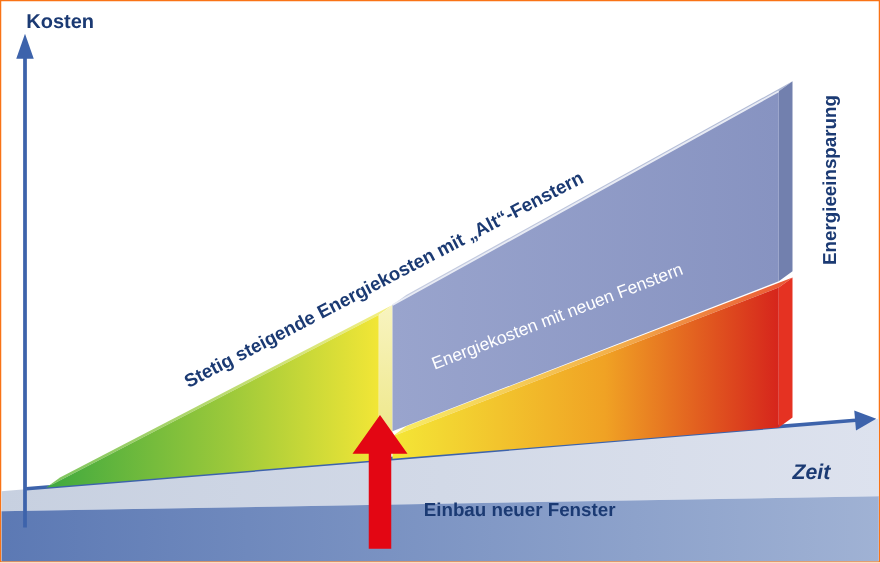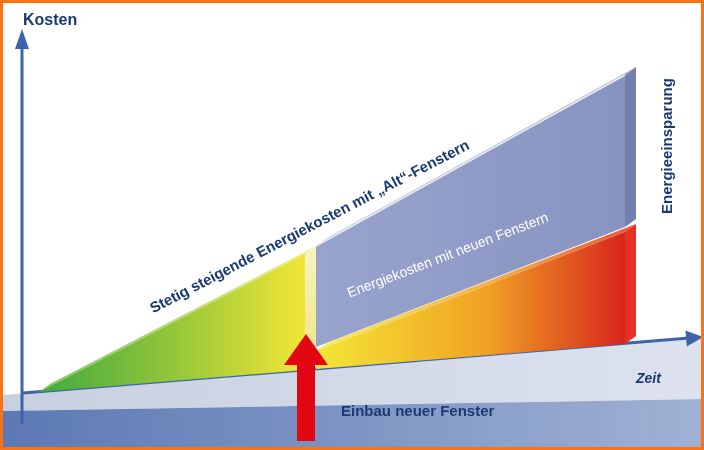--- a/index.html
+++ b/index.html
@@ -1,34 +1,34 @@
 <!DOCTYPE html>
 <html><head>
 <meta charset="utf-8">
 <style>
   html,body{margin:0;padding:0;background:#ffffff;}
   #stage{
     position:relative;
     width:704px;height:450px;
     background:#ffffff;
-    border:3px solid #f97316;
+    border:1px solid #f97316;
     box-sizing:border-box;
     overflow:hidden;
     font-family:"Liberation Sans", sans-serif;
   }
   #bg{position:absolute;left:0;top:0;width:704px;height:450px;}
   .lbl{
     position:absolute;
     color:#1b3a73;
     font-weight:bold;
     white-space:nowrap;
     line-height:1.1;
   }
   .lbl-kosten{left:20px;top:8px;font-size:16px;}
-  .lbl-zeit{left:633px;top:368px;font-size:14px;font-style:italic;}
+  .lbl-zeit{left:633px;top:368px;font-size:17px;font-style:italic;}
   .lbl-event{left:338px;top:400px;font-size:15px;}
   .lbl-old{
     left:148px;top:298px;font-size:15px;
     transform:rotate(-27.5deg);
     transform-origin:left center;
   }
   .lbl-new{
     left:345px;top:283px;font-size:14px;
     color:#ffffff;font-weight:500;
     transform:rotate(-21deg);

